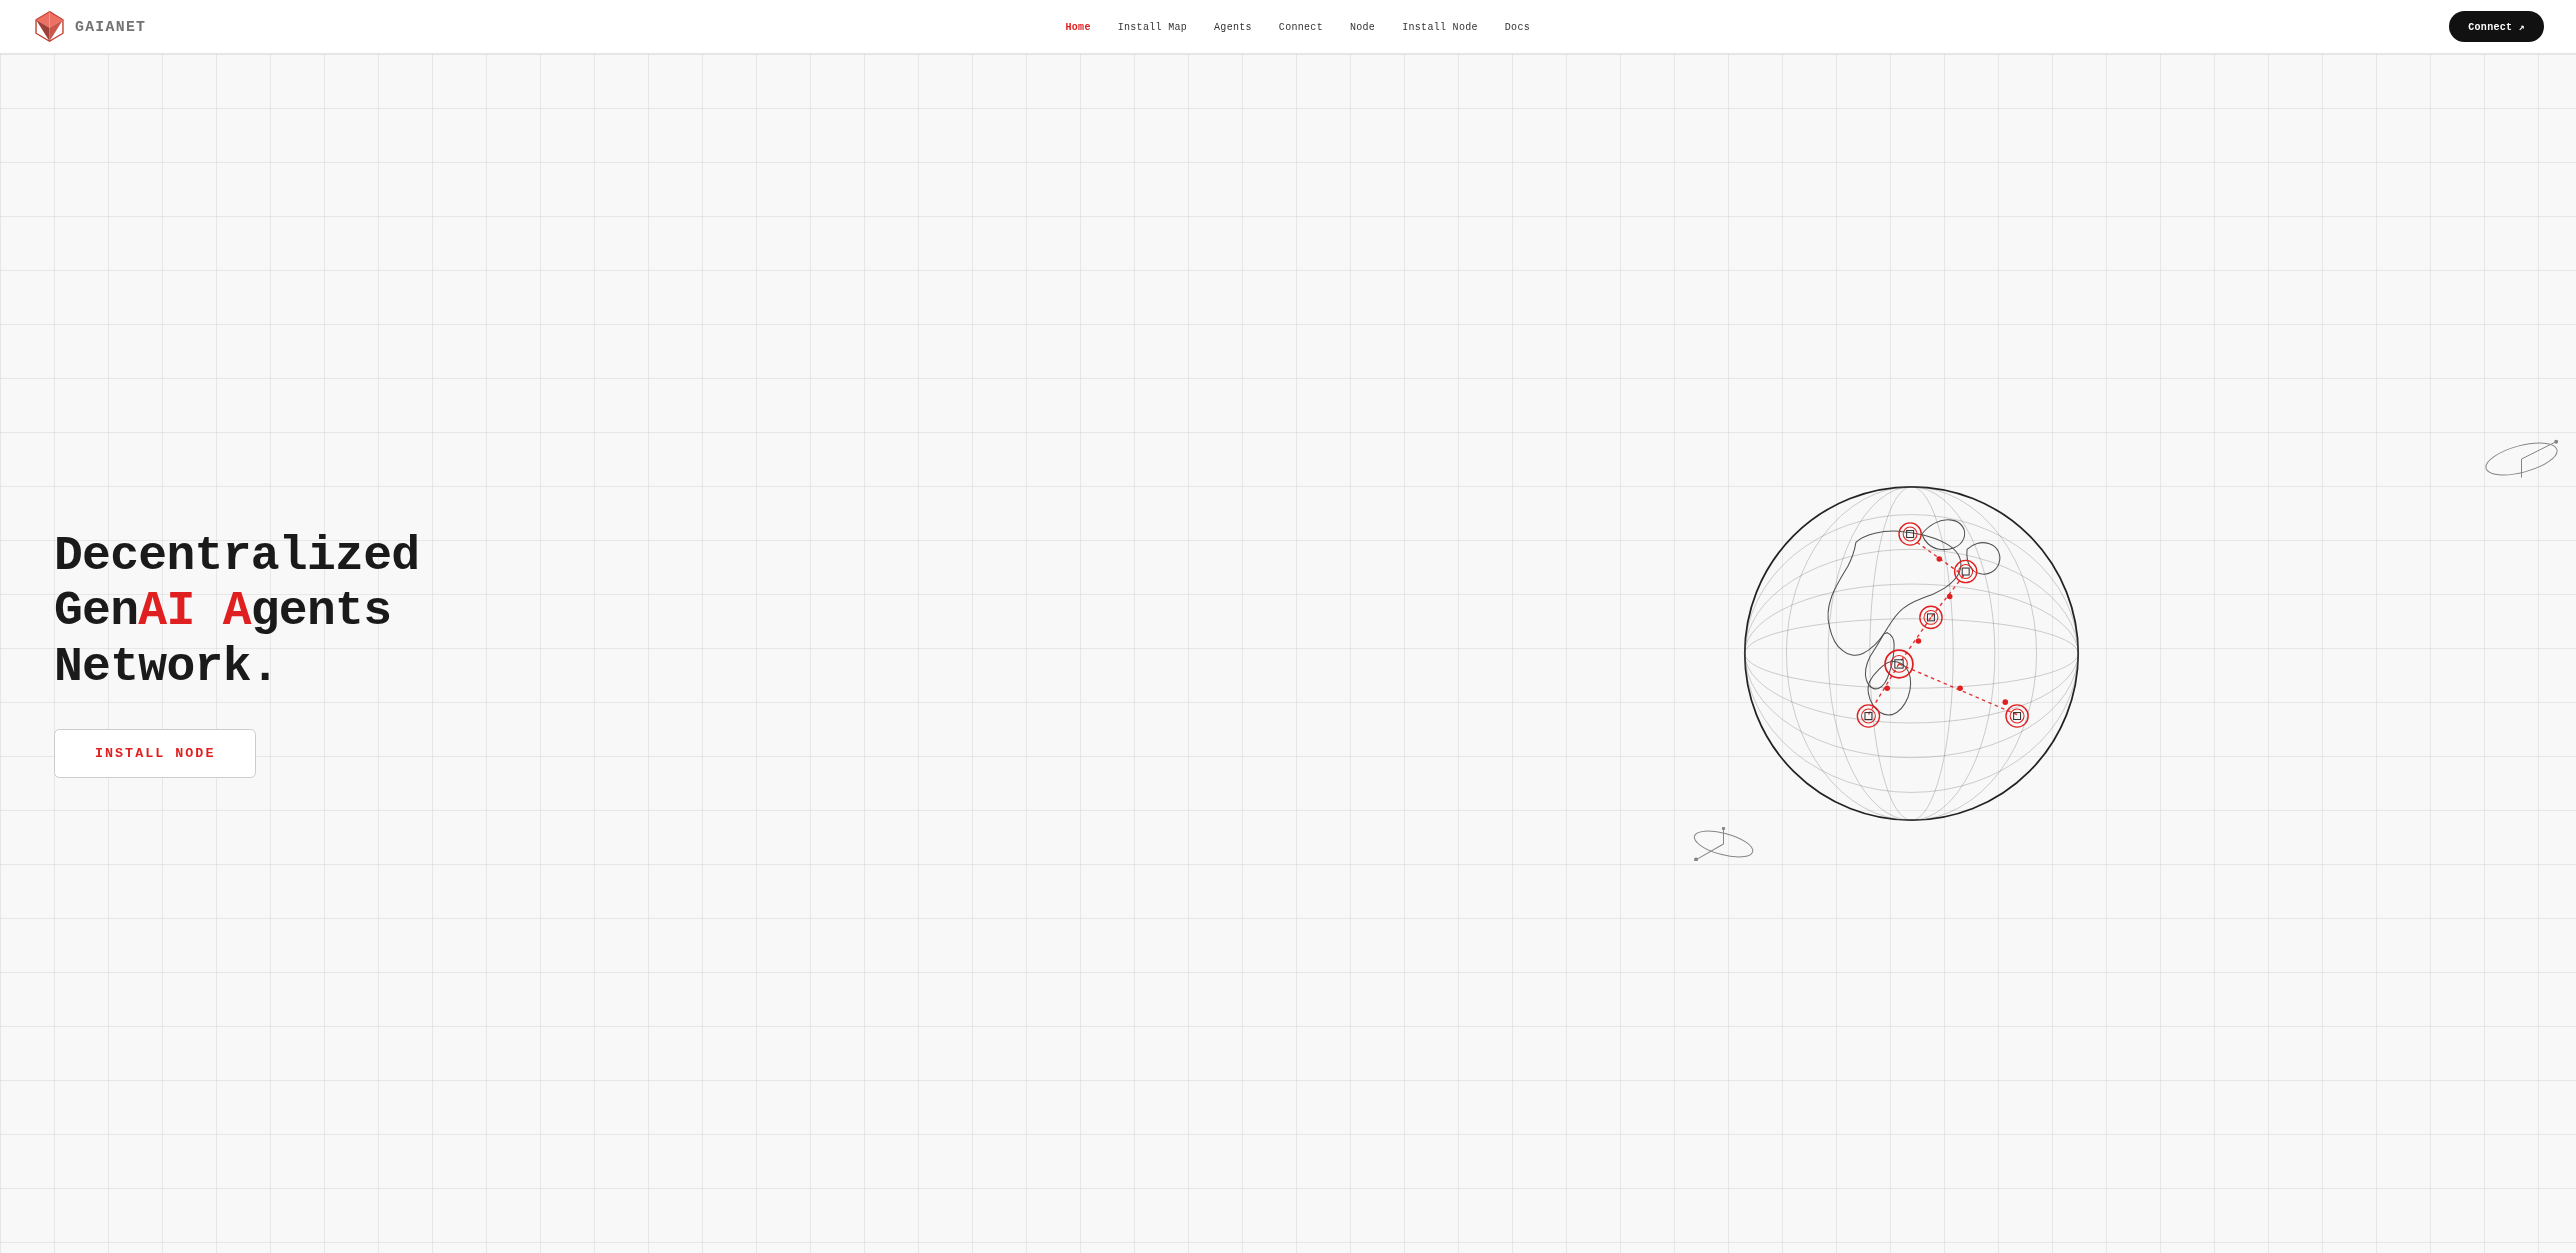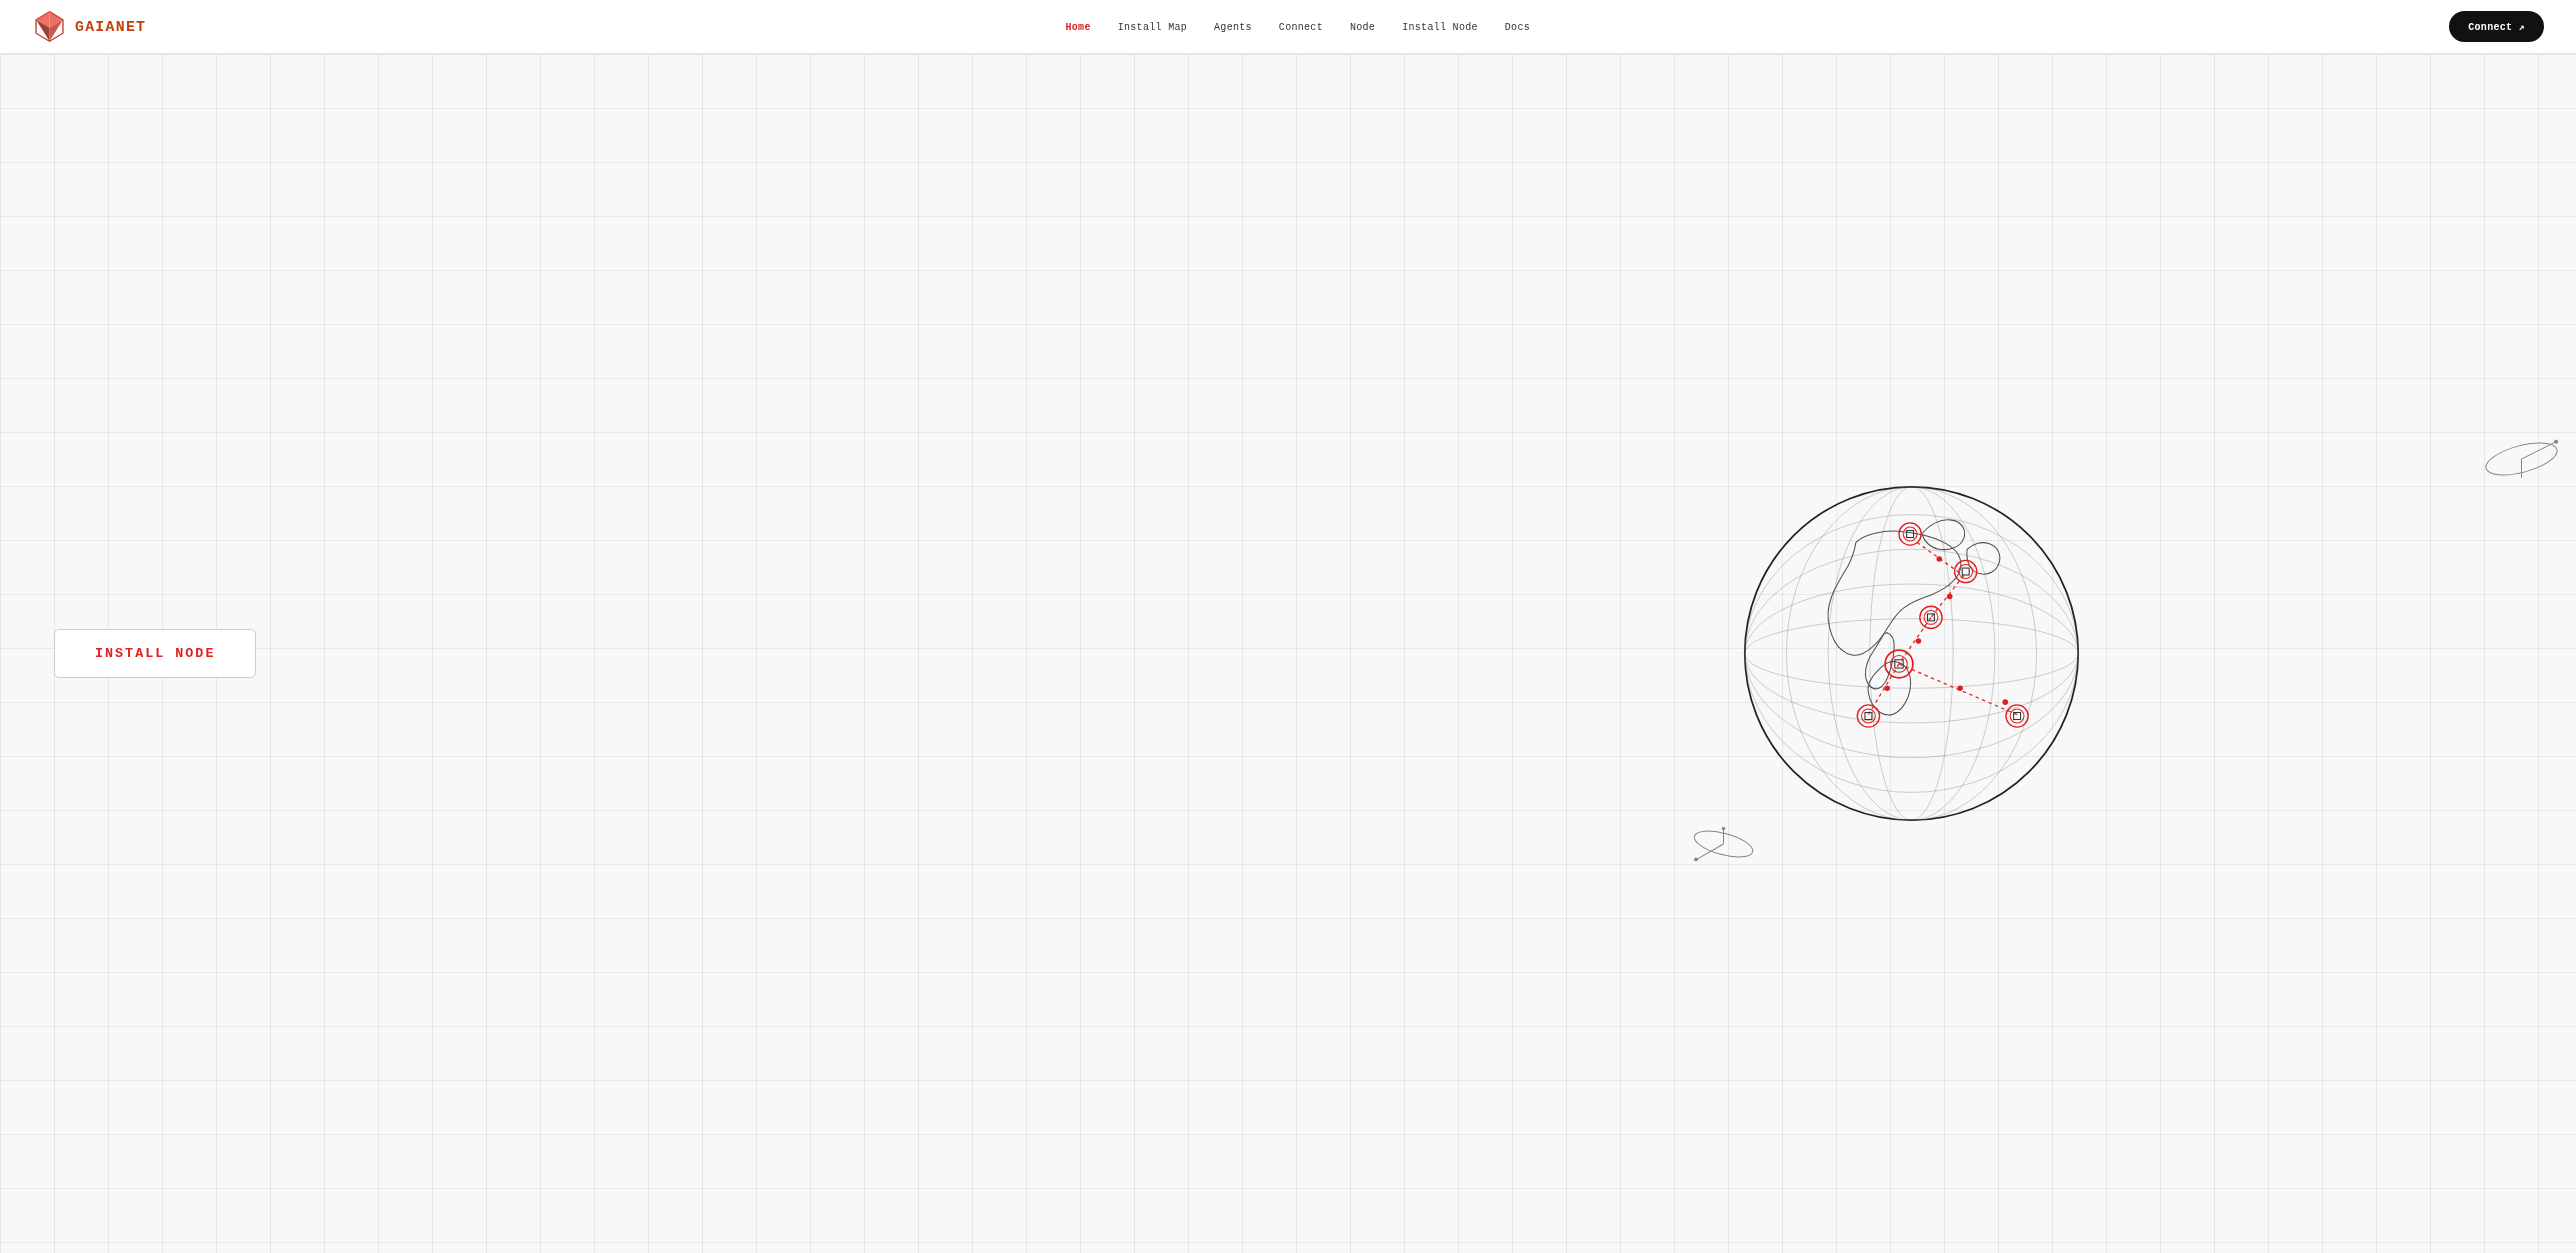--- a/index.html
+++ b/index.html
@@ -35,21 +35,21 @@
 
     .logo-icon {
       width: 35px;
       height: 35px;
     }
 
     .logo-text {
       font-size: 14.8px;
       font-weight: 800;
       letter-spacing: 1.3px;
-      color: #c2410c;
+      color: #737373;
       font-family: 'Courier New', monospace;
     }
 
     .nav-links {
       display: flex;
       gap: 27px;
       list-style: none;
     }
 
     .nav-links li a {
@@ -223,20 +223,25 @@
     <li>
       <a href="#">Docs</a>
     </li>
   </ul>
 
   <button class="connect-btn">Connect ↗</button>
 </nav>
 
 <section class="hero">
   <div class="hero-left">
+    <h1 class="hero-title">
+      <span>Decentralized</span><br>
+      <span><span>Gen</span><span class="highlight">AI</span> <span class="highlight">A</span><span>gents</span></span><br>
+      <span>Network.</span>
+    </h1>
 
     <a href="#" class="install-node-btn">INSTALL NODE</a>
   </div>
 
   <div class="hero-right">
 
     <svg class="dish-top-right" viewBox="0 0 120 60" xmlns="http://www.w3.org/2000/svg">
       <ellipse cx="60" cy="30" rx="55" ry="20" fill="none" stroke="#555" stroke-width="1.5" transform="rotate(-15, 60, 30)"></ellipse>
       <line x1="60" y1="30" x2="110" y2="5" stroke="#555" stroke-width="1.5"></line>
       <circle cx="112" cy="4" r="3" fill="#555"></circle>

